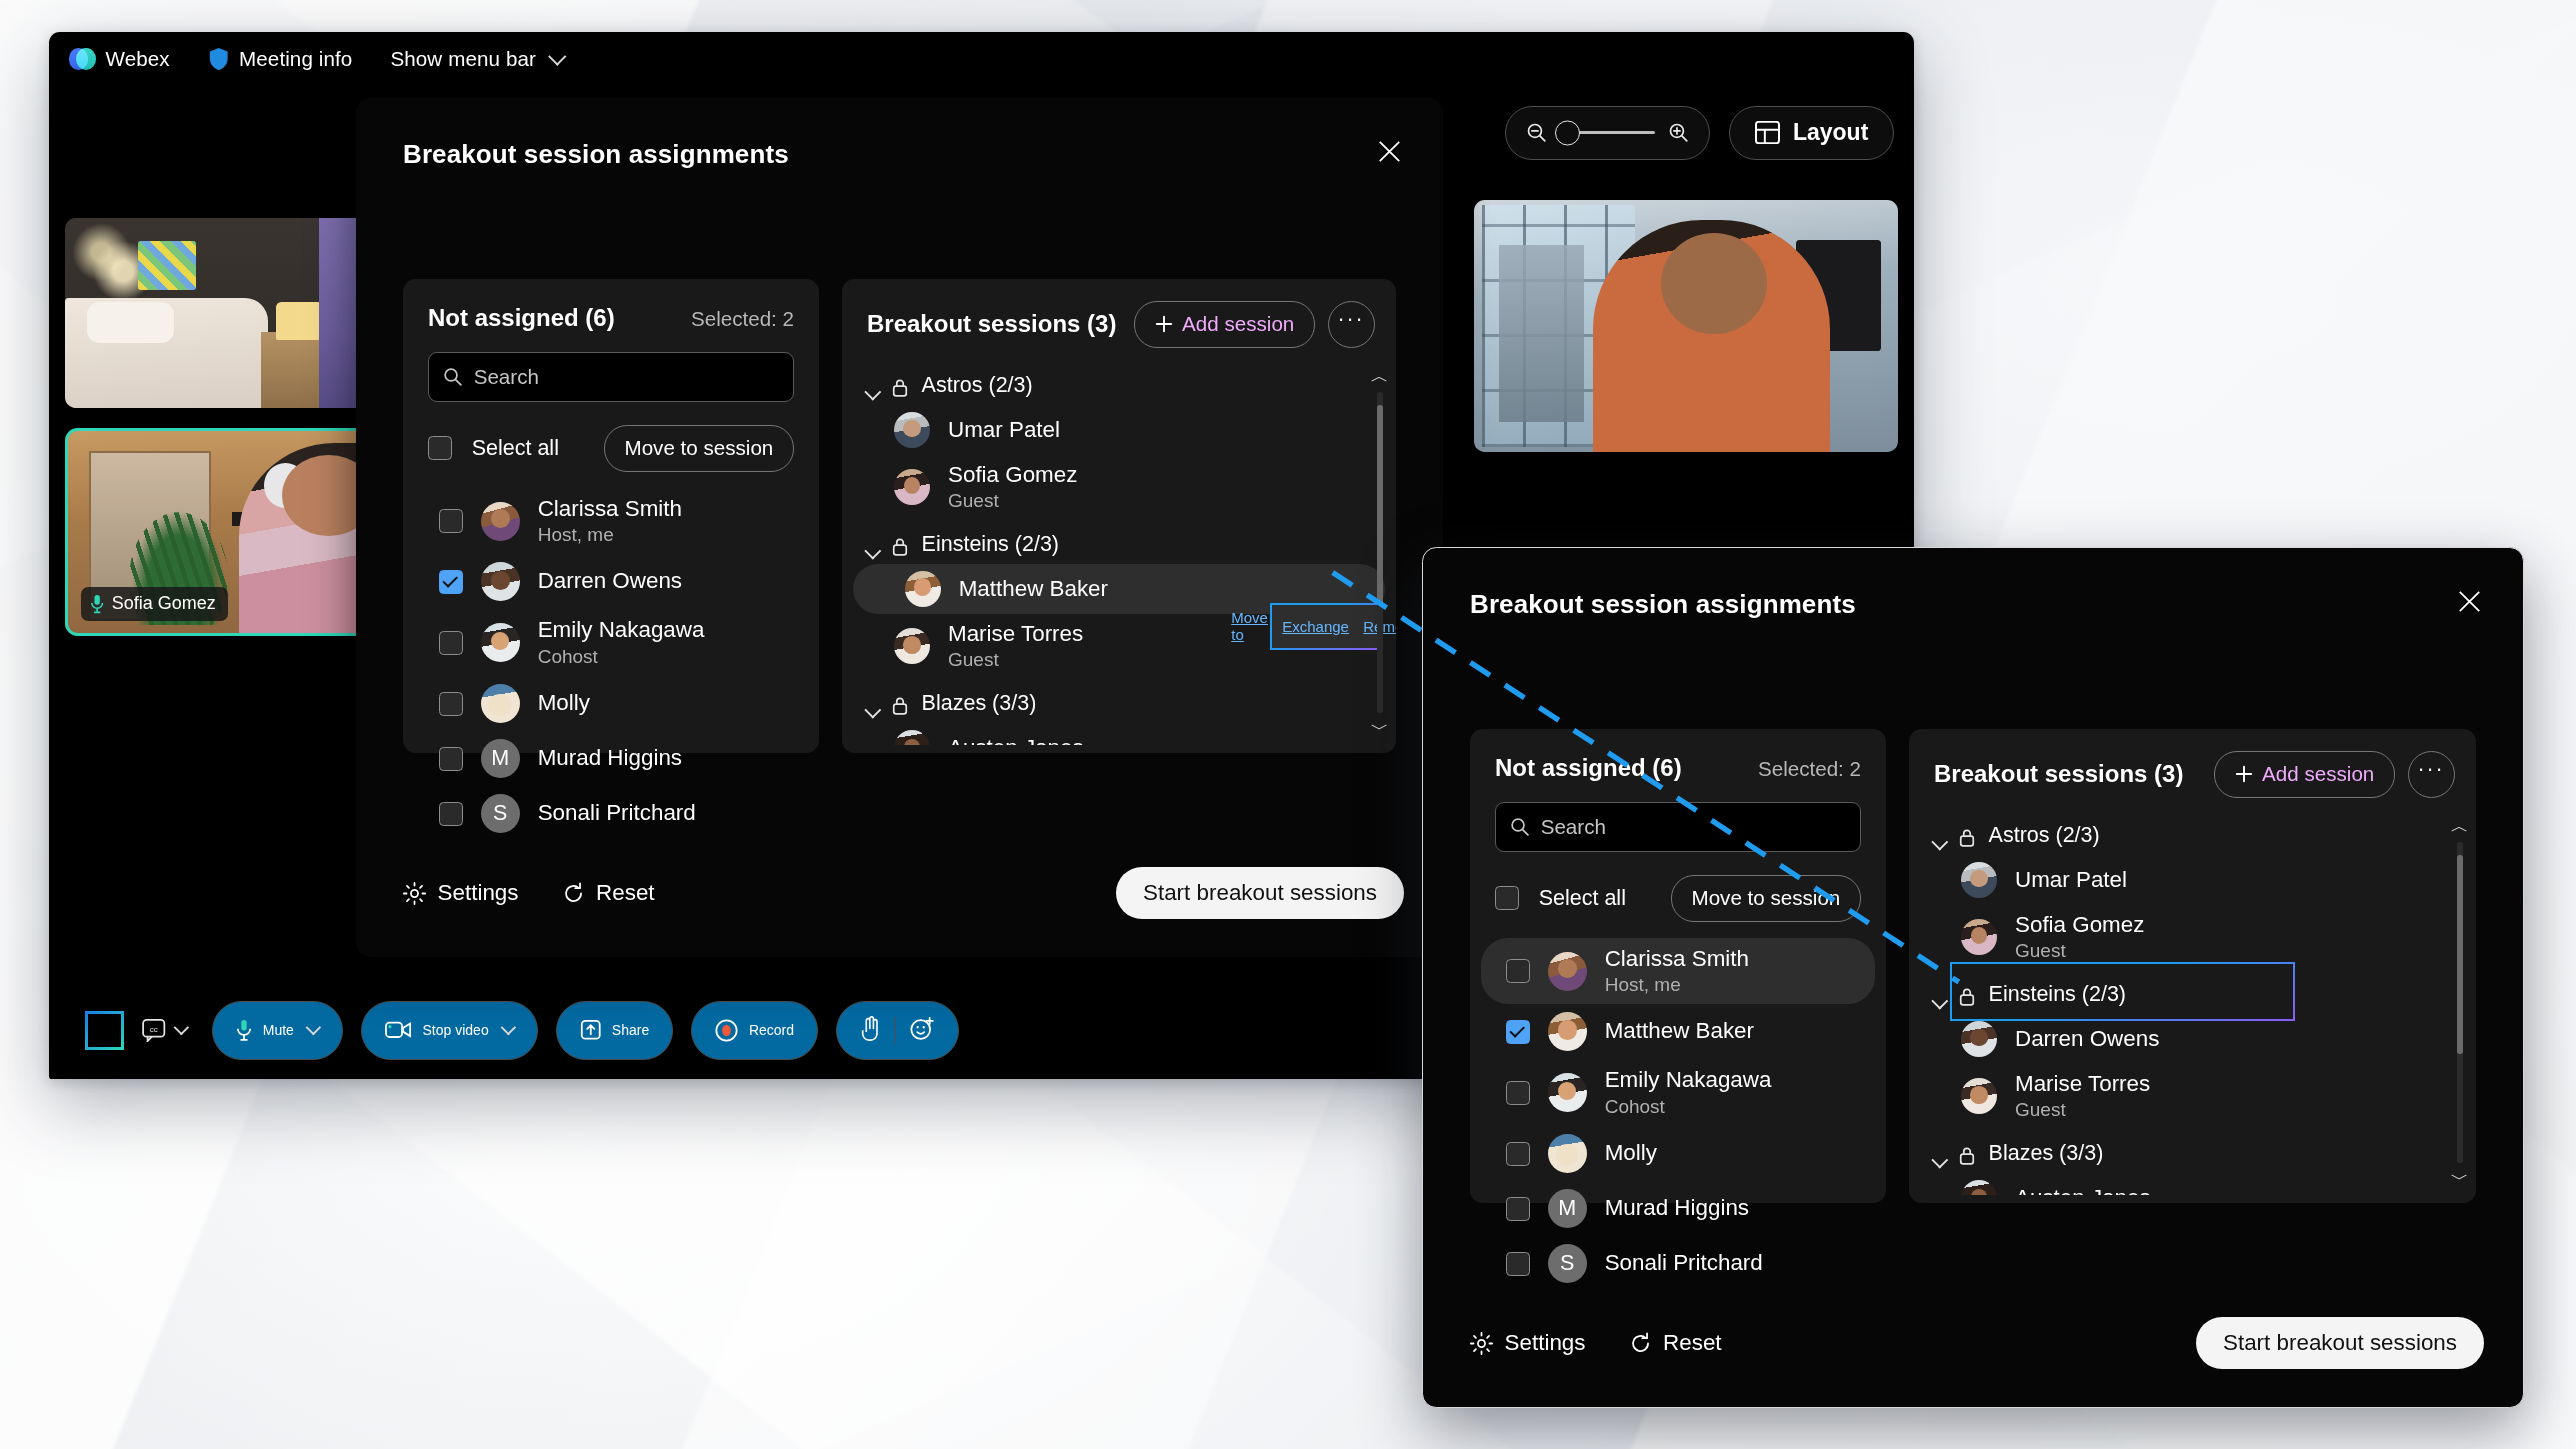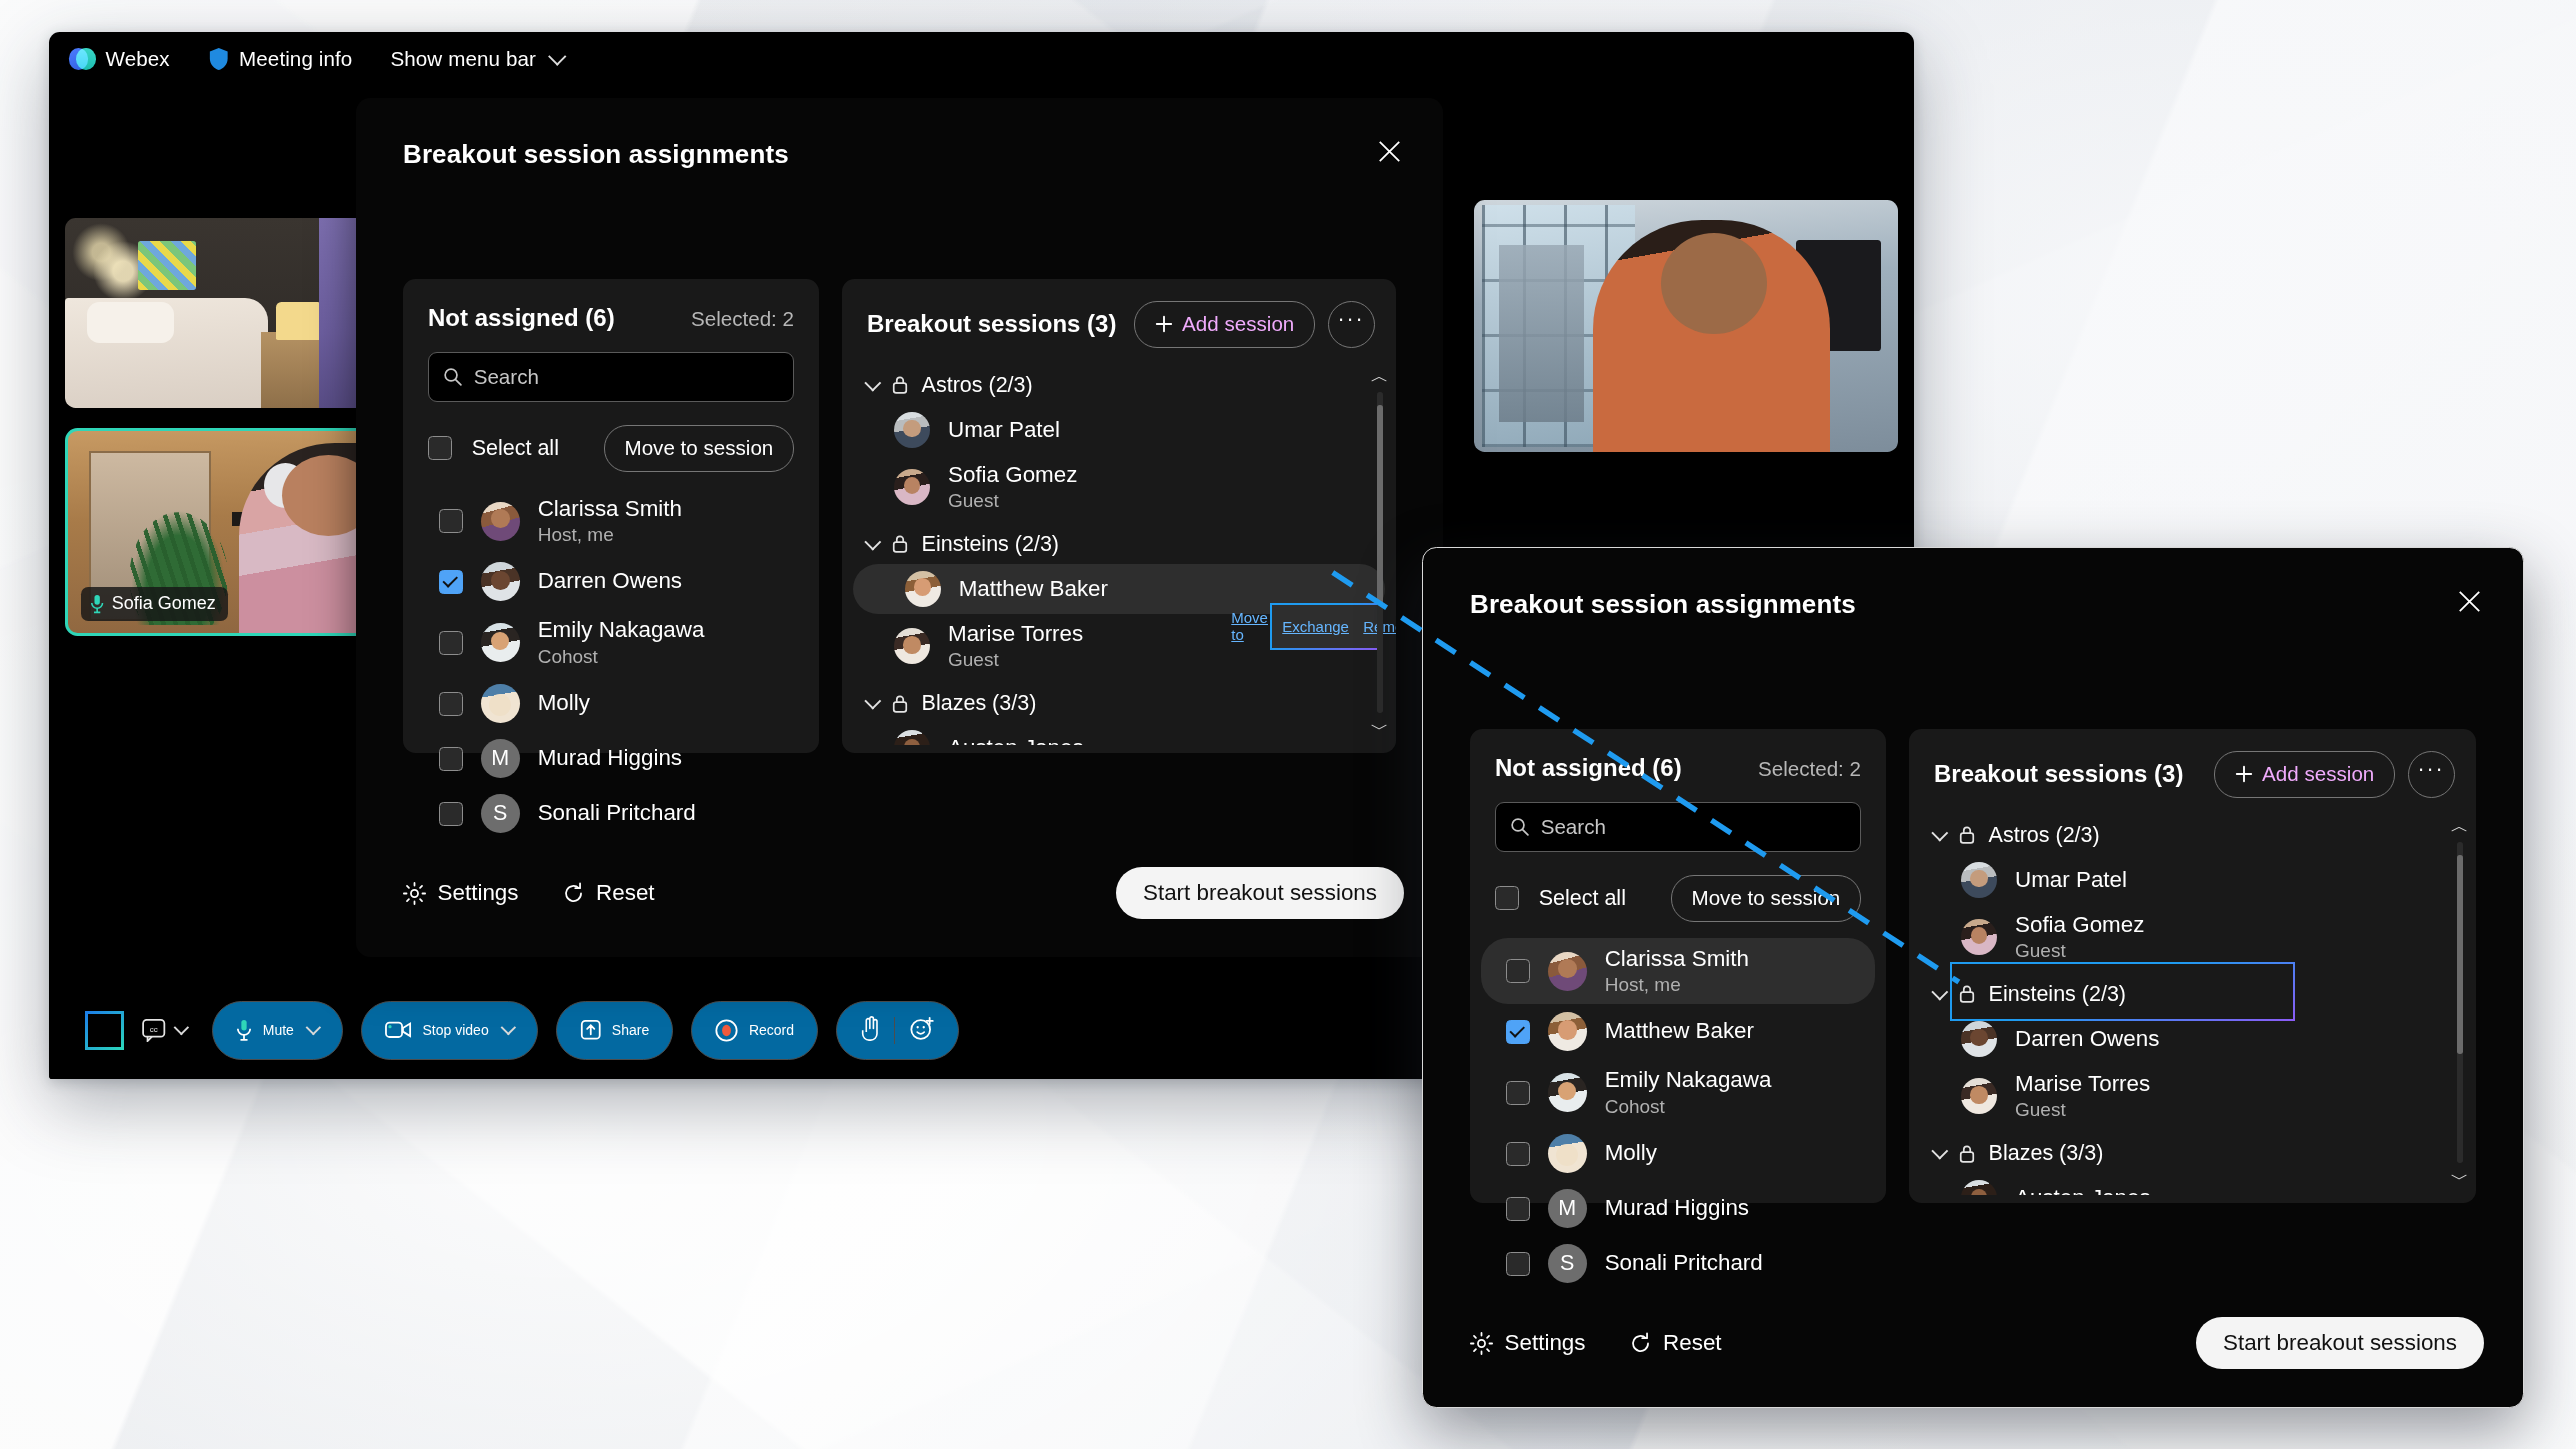--- a/index.html
+++ b/index.html
@@ -196,21 +196,21 @@
   .av-austen { background: linear-gradient(170deg,#dadfe2 0 20%,#2c1f18 20% 54%,#3f6fa3 54% 100%); }
   .av-austen::after { content:""; position:absolute; left:27%; top:24%; width:46%; height:46%; background:#8e5f3f; border-radius:50%; }
 
   
   .sess-head { display: flex; align-items: center; padding: 21.5px 21.5px 0 25px; }
   .sess-head .sh-title { font-size: 24px; font-weight: 600; }
   .btn-add { margin-left: auto; height: 47px; border: 1.3px solid #767676; border-radius: 23px; background: transparent; color: #f0abfc; font-size: 20.6px; padding: 0 19.7px; display: flex; align-items: center; gap: 9px; }
   .btn-more { width: 47px; height: 47px; margin-left: 12.5px; border: 1.3px solid #767676; border-radius: 50%; display: flex; align-items: center; justify-content: center; color: #fff; font-size: 21.5px; letter-spacing: 1.8px; padding-bottom: 9px; }
 
   .sess-scroll { position: relative; margin-top: 12.5px; height: 385px; overflow: hidden; }
-  .sess-group-head { display: flex; align-items: center; gap: 12.5px; padding: 12.5px 25px 7.2px 25px; font-size: 21.5px; }
+  .sess-group-head { display: flex; align-items: flex-end; gap: 12.5px; padding: 12.5px 25px 7.2px 25px; font-size: 21.5px; }
   .grp-chev { width: 11.6px; height: 11.6px; border-right: 2.1px solid #e2e2e2; border-bottom: 2.1px solid #e2e2e2; transform: rotate(45deg); margin-top: -5.4px; }
   .srow { display: flex; align-items: center; gap: 18px; padding: 7.2px 25px 7.2px 52px; border-radius: 9px; }
   .srow .sname { font-size: 22.4px; }
   .srow .srole { font-size: 19px; color: #b0b0b0; margin-top: 1.8px; }
 
   .sbar { position: absolute; right: 9px; top: 7.2px; bottom: 7.2px; width: 14.3px; display: flex; flex-direction: column; align-items: center; }
   .sbar .arw { color: #d6d6d6; font-size: 18px; line-height: 1; }
   .sbar .trk { flex: 1; width: 5.4px; background: #2b2b2b; border-radius: 2.7px; margin: 7.2px 0; position: relative; }
   .sbar .thm { position: absolute; left: 0; top: 4%; width: 5.4px; height: 62%; background: #6b6b6b; border-radius: 2.7px; }
 
@@ -299,20 +299,42 @@
     </div>
 
     <div class="vid" id="tile-c" data-interactable="true">
       <div class="window"></div>
         <div class="bldg"></div>
         <div class="monitor"></div>
       <div class="person"></div>
         <div class="head"></div>
     </div>
 
+    <div class="stage-top" data-interactable="false">
+      <div class="zoom-pill" data-interactable="true">
+        <svg width="21.5" height="21.5" viewBox="0 0 24 24" data-interactable="true">
+            <circle cx="10" cy="10" r="7.2" fill="none" stroke="#e9e9e9" stroke-width="1.9"></circle>
+            <path d="M6.6 10 h6.8 M15.2 15.2 L21 21" stroke="#e9e9e9" stroke-width="1.9" stroke-linecap="round"></path>
+          </svg>
+        <span class="zoom-track" data-interactable="true">
+            <span class="zoom-knob" data-interactable="true"></span>
+          </span>
+        <svg width="21.5" height="21.5" viewBox="0 0 24 24" data-interactable="true">
+            <circle cx="10" cy="10" r="7.2" fill="none" stroke="#e9e9e9" stroke-width="1.9"></circle>
+            <path d="M6.6 10 h6.8 M10 6.6 v6.8 M15.2 15.2 L21 21" stroke="#e9e9e9" stroke-width="1.9" stroke-linecap="round"></path>
+          </svg>
+      </div>
+      <div class="layout-pill" data-interactable="true">
+        <svg width="25" height="23" viewBox="0 0 28 26" data-interactable="false">
+            <rect x="1" y="1" width="26" height="24" rx="3" fill="none" stroke="#fff" stroke-width="2.2"></rect>
+            <path d="M1 10 H27 M11 10 V25" stroke="#fff" stroke-width="2.2"></path>
+          </svg>
+        <span data-interactable="false">Layout</span>
+      </div>
+    </div>
   </div>
 
   <div class="controls" data-interactable="false">
     <span class="ctl-logo" data-interactable="true"></span>
     <span class="ctl-cc" data-interactable="true">
       <svg width="27" height="23" viewBox="0 0 30 26" data-interactable="false">
           <rect x="1" y="1" width="24" height="19" rx="4" fill="none" stroke="#e4e4e4" stroke-width="2"></rect>
           <text x="13" y="15" font-size="9" fill="#e4e4e4" text-anchor="middle" font-family="Liberation Sans, sans-serif">cc</text>
           <path d="M6 20 L6 25 L11 20" fill="none" stroke="#e4e4e4" stroke-width="2"></path>
         </svg>

